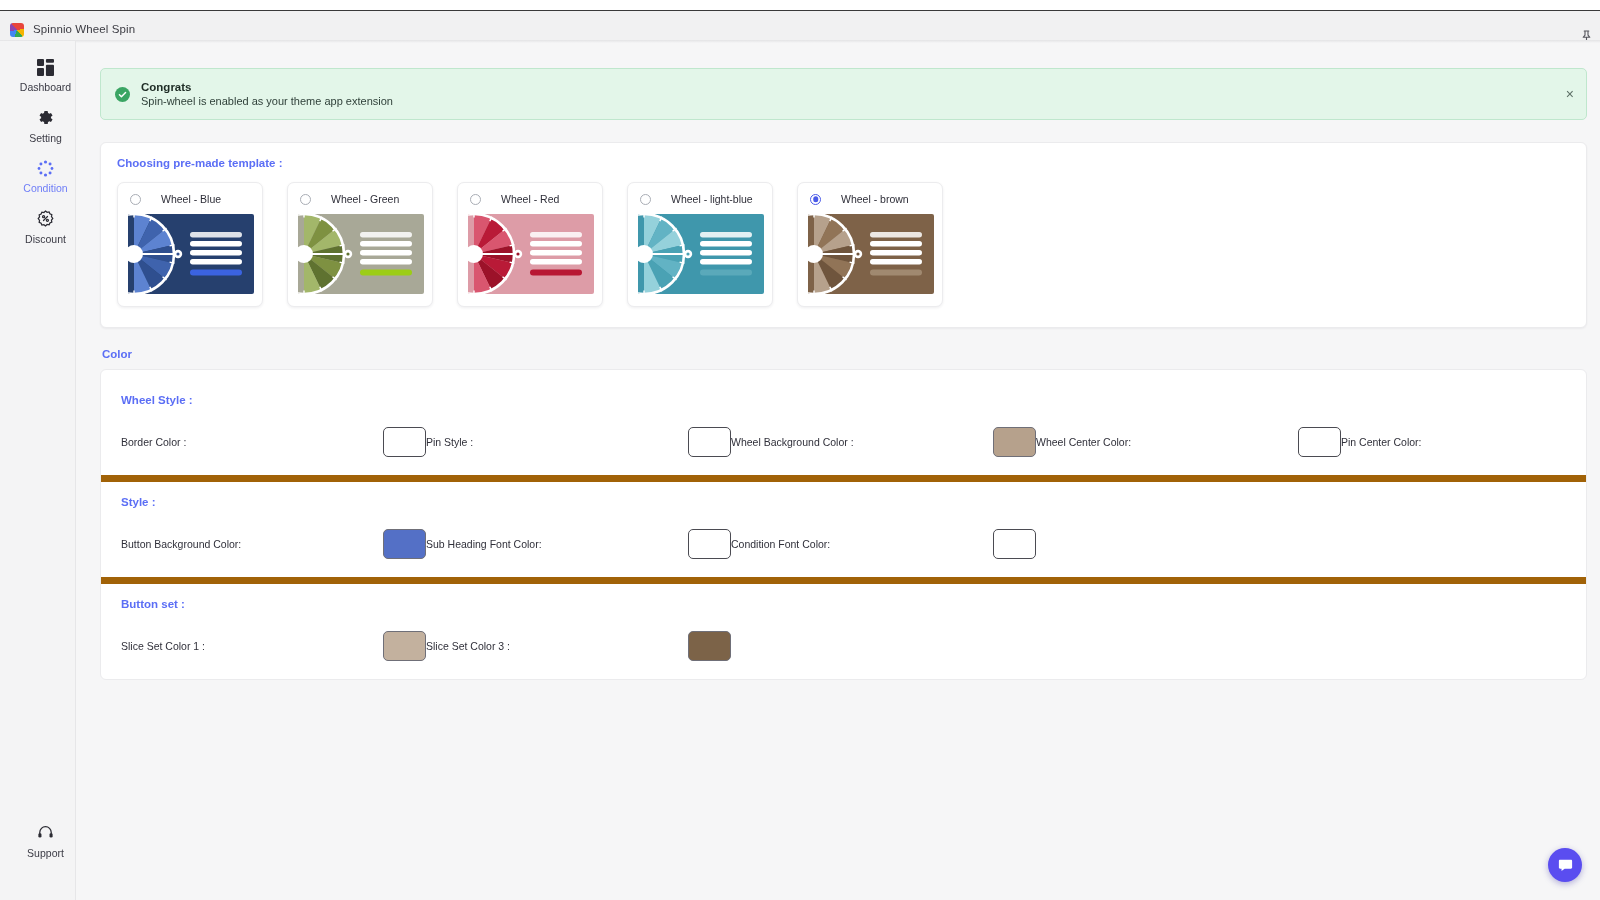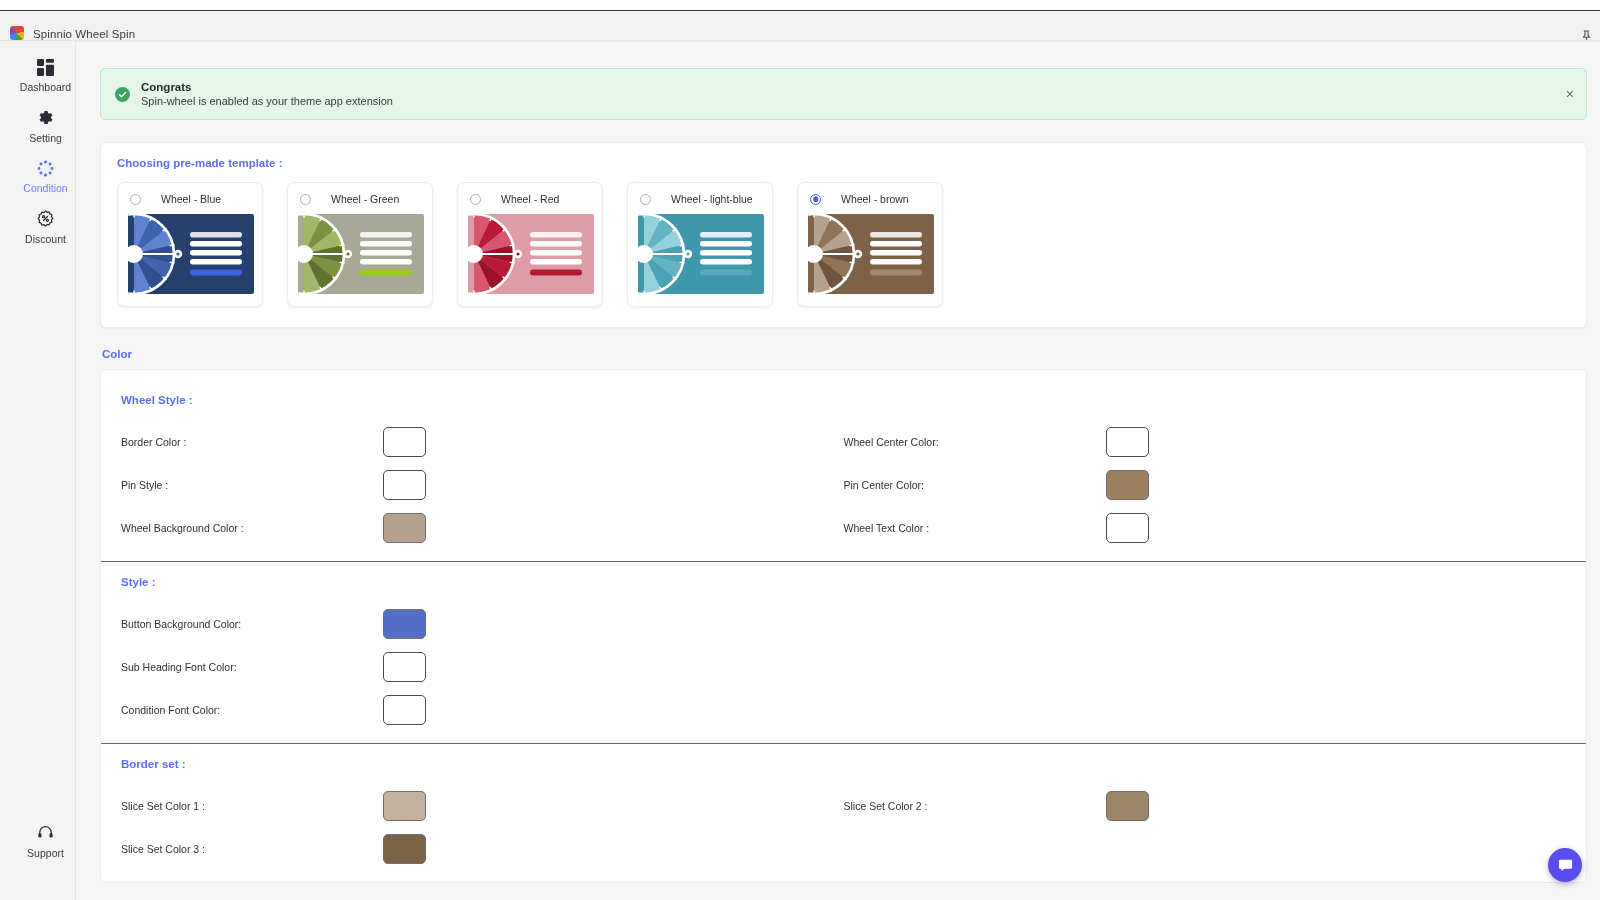--- a/index.html
+++ b/index.html
@@ -10,21 +10,21 @@
   }
   #app { position: relative; width: 1600px; height: 900px; background: #f6f6f7; }
 
   
   .browser-top {
     position: absolute; top: 0; left: 0; width: 1600px; height: 11px;
     background: #ffffff; border-bottom: 1px solid #3a3a3a;
   }
   .titlebar {
     position: absolute; top: 11px; left: 0; width: 1600px; height: 29px;
-    background: #f1f1f2; display: flex; align-items: flex-end; padding: 0 10px;
+    background: #f1f1f2; display: flex; align-items: flex-start; padding: 12px 10px;
   }
   .app-icon {
     width: 14px; height: 14px; border-radius: 3px; margin-right: 9px; flex: none;
     background:
       conic-gradient(from 20deg,
         #e8453c 0deg 60deg, #f4b400 60deg 120deg, #34a853 120deg 180deg,
         #4285f4 180deg 240deg, #8e44ad 240deg 300deg, #e8453c 300deg 360deg);
   }
   .app-title { font-size: 11.5px; color: #3c3c43; letter-spacing: .1px; }
   .pin-icon-wrap {
@@ -105,25 +105,25 @@
     content: ""; position: absolute; left: 50%; top: 50%;
     transform: translate(-50%,-50%); width: 5.5px; height: 5.5px;
     border-radius: 50%; background: #4a5ae8;
   }
   .template-name { font-size: 10.5px; color: #2e2e38; }
   .preview { width: 126px; height: 80px; border-radius: 2px; overflow: hidden; }
 
   
   .color-heading { font-size: 11.5px; font-weight: bold; color: #5b6ef5; margin: 4px 0 9px 2px; }
   .color-outer { background: #fff; border: 1px solid #ebebed; border-radius: 6px; padding: 10px 0 0; }
-  .subsection { padding: 14px 20px 12px; border-bottom: 1px solid #a16207; margin: 0 0 0 0; }
+  .subsection { padding: 14px 20px 12px; border-bottom: 7px solid #a16207; margin: 0 0 0 0; }
   .subsection:last-child { border-bottom: none; }
   .sub-heading { font-size: 11.5px; font-weight: bold; color: #5b6ef5; margin-bottom: 14px; }
   .field-grid { display: grid; grid-template-columns: 1fr 1fr; column-gap: 0; }
-  .field-col { display: flex; flex-direction: column; }
+  .field-col { display: flex; flex-direction: row; }
   .field-row {
     display: flex; align-items: center; height: 43px;
     position: relative;
   }
   .field-label { font-size: 10.5px; color: #30303a; width: 262px; flex: none; }
   .swatch {
     width: 43px; height: 30px; border-radius: 5px; border: 1px solid #6f6f78;
     flex: none; cursor: pointer;
   }
   .swatch.white { background: #ffffff; border-color: #4b4b52; }
@@ -396,36 +396,30 @@
               </div>
               <div class="field-row">
                 <span class="field-label">Condition Font Color:</span>
        <span class="swatch white" style="background:#ffffff"></span>
               </div>
             </div>
         </div>
       </div>
 
       <div class="subsection">
-        <div class="sub-heading">Border set :</div>
+        <div class="sub-heading">Button set :</div>
         <div class="field-grid">
           <div class="field-col" id="sl-left">
               <div class="field-row">
                 <span class="field-label">Slice Set Color 1 :</span>
        <span class="swatch" style="background:#c3b19e"></span>
               </div>
               <div class="field-row">
                 <span class="field-label">Slice Set Color 3 :</span>
        <span class="swatch" style="background:#7c6348"></span>
-              </div>
-            </div>
-          <div class="field-col" id="sl-right">
-              <div class="field-row">
-                <span class="field-label">Slice Set Color 2 :</span>
-       <span class="swatch" style="background:#9c8468"></span>
               </div>
             </div>
         </div>
       </div>
 
     </section>
   </main>
 
   <div class="chat-fab">
     <svg width="17" height="17" viewBox="0 0 18 18" fill="#ffffff">

